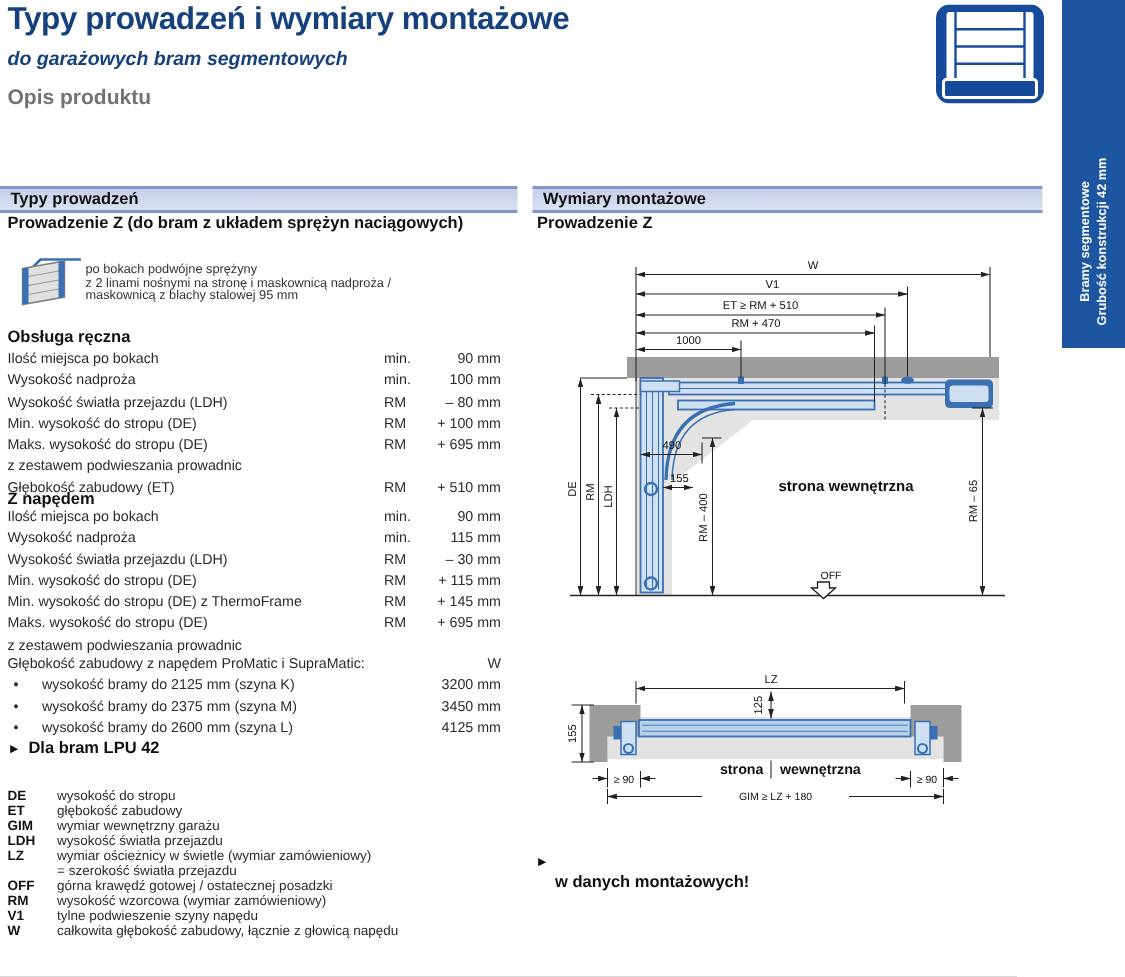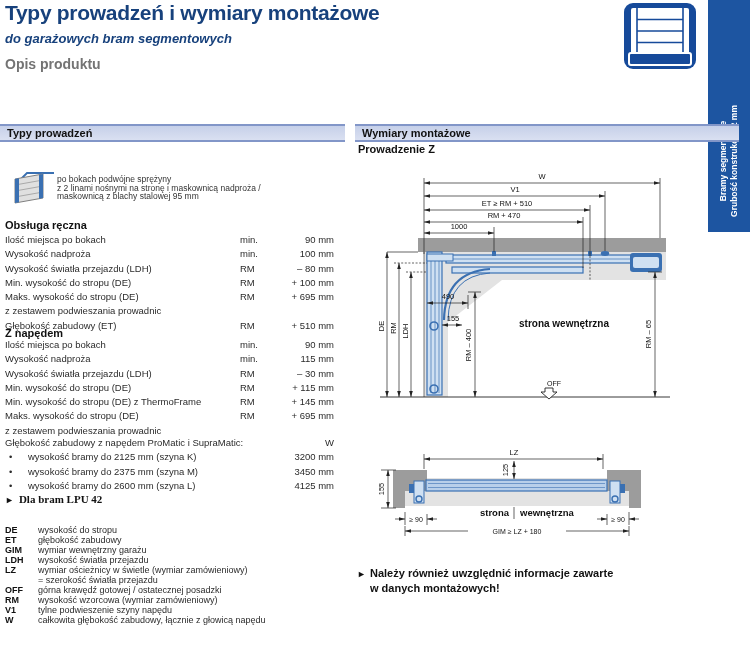--- a/index.html
+++ b/index.html
@@ -11,36 +11,36 @@
   .sub { left:5px; top:31px; font-size:13px; font-weight:bold; color:#17417c;font-style:italic; }
   .opis { left:5px; top:56px; font-size:14px; font-weight:bold; color:#737373; }
   .side-tab { left:708px; top:0; width:42px; height:232px; background:#1d55a1; }
   .side-tab-text { left:619px; top:150px; width:220px; height:22px;
       transform:rotate(-90deg); transform-origin:center;
       color:#fff; font-size:8.5px; font-weight:bold; text-align:center; line-height:11px; }
   .bar { height:18px; background:linear-gradient(#c6d0e9,#dae0f1);
       border-top:2px solid #8296c8; border-bottom:2px solid #8296c8;
       font-size:11px; font-weight:bold; color:#111; line-height:14px; padding-left:7px; }
   .bar-left { left:0; top:124px; width:345px; }
-  .bar-right { left:355px; top:124px; width:384px; }
+  .bar-right { left:355px; top:124px; width:340px; }
   .lead { font-size:11px; font-weight:bold; color:#111; }
   .lead-left { left:5px; top:143px; }
   .lead-right { left:358px; top:143px; }
   .caption { left:57px; top:175px; font-size:8.5px; line-height:8.7px; color:#333; }
   .sect { font-size:11px; font-weight:bold; color:#111; }
   .tbl { left:5px; width:329px; font-size:9.5px; color:#2b2b2b; }
   .t-row { display:flex; line-height:14.3px; height:14.3px; white-space:nowrap; }
   .t-label { flex:1; overflow:hidden; }
   .t-ref { width:30px; }
-  .t-val { width:48px; text-align:right;margin-left:16px; }
+  .t-val { width:48px; text-align:right; }
   .dd-row { display:flex; line-height:14.3px; height:14.3px; white-space:nowrap;gap:10px; }
   .dd-bullet { width:13px; padding-left:4px; }
   .dd-label { flex:1; }
   .dd-val { width:52px; text-align:right; }
-  .lpu { left:5px; top:493px; font-size:11px; font-weight:bold; color:#111;font-family:Liberation Serif, serif; }
+  .lpu { left:5px; top:493px; font-size:11px; font-weight:bold; color:#111; }
   .lpu .arr { font-size:9px; margin-right:5px; }
   .defs { left:5px; top:525px; width:345px; font-size:9px; color:#2b2b2b; }
   .def-row { display:flex; line-height:10px; }
   .def-term { width:33px; font-weight:bold; color:#111; }
   .def-desc { flex:1; }
   .note { left:357px; top:566px; width:330px; display:flex; font-size:11px; font-weight:bold;
           color:#111; line-height:14.5px; }
   .note .arr { width:13px; font-size:9px; padding-top:1px; }
   svg text { font-family:"Liberation Sans", sans-serif; fill:#111; }
   .dt { font-size:7.5px; }
@@ -72,20 +72,21 @@
 
   <div class="abs side-tab"></div>
   <div class="abs side-tab-text">
     <div>Bramy segmentowe</div>
     <div>Grubość konstrukcji 42 mm</div>
   </div>
 
   <div class="abs bar bar-left">Typy prowadzeń</div>
   <div class="abs bar bar-right">Wymiary montażowe</div>
 
+  <div class="abs lead lead-left">Prowadzenie Z (do bram z układem sprężyn naciągowych)</div>
   <div class="abs lead lead-right">Prowadzenie Z</div>
 
   <svg class="abs" style="left:12px; top:169px;" width="44" height="38" viewBox="0 0 44 38">
     <polyline points="6,13 15,4 42,4" stroke="#3a70b2" stroke-width="1.8" fill="none"></polyline>
     <polygon points="3,10 31,5 31,29 3,34" fill="#e0e0e0" stroke="#808080" stroke-width="1"></polygon>
     <line x1="3" y1="16" x2="31" y2="11" stroke="#9a9a9a" stroke-width="0.8"></line>
     <line x1="3" y1="22" x2="31" y2="17" stroke="#9a9a9a" stroke-width="0.8"></line>
     <line x1="3" y1="28" x2="31" y2="23" stroke="#9a9a9a" stroke-width="0.8"></line>
     <polygon points="3,10 7,9.3 7,33.3 3,34" fill="#3a70b2"></polygon>
     <polygon points="27,5.7 31,5 31,29 27,29.7" fill="#3a70b2"></polygon>
@@ -372,18 +373,18 @@
       <text class="dts" x="149" y="98.5" text-anchor="middle">GIM ≥ LZ + 180</text>
       <text class="dtb2" x="141" y="81" text-anchor="end">strona</text>
       <line class="dim" x1="146" y1="72" x2="146" y2="84"></line>
       <text class="dtb2" x="152" y="81" text-anchor="start">wewnętrzna</text>
     </g>
   </svg>
 
   <div class="abs note">
     <span class="arr">►</span>
     <span>
-      <span>Należy również uwzględnić informacje zawarte</span><br>
+      <br>
       <span>w danych montażowych!</span>
     </span>
   </div>
 
 </div>
 
 </body></html>

